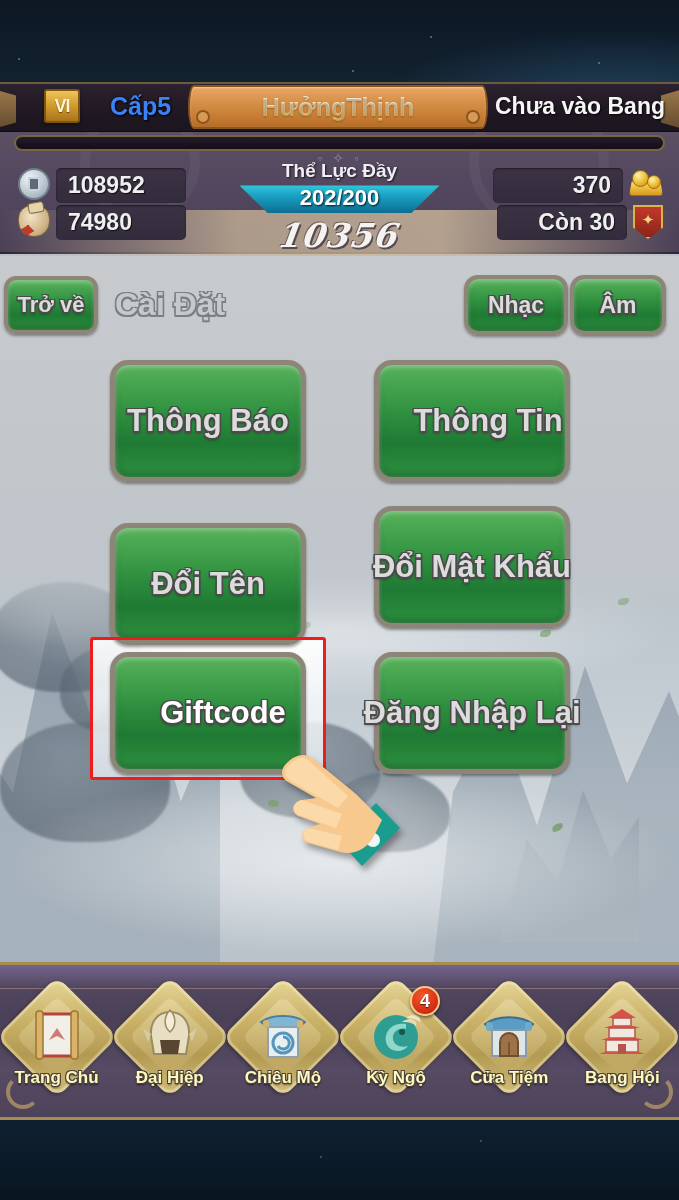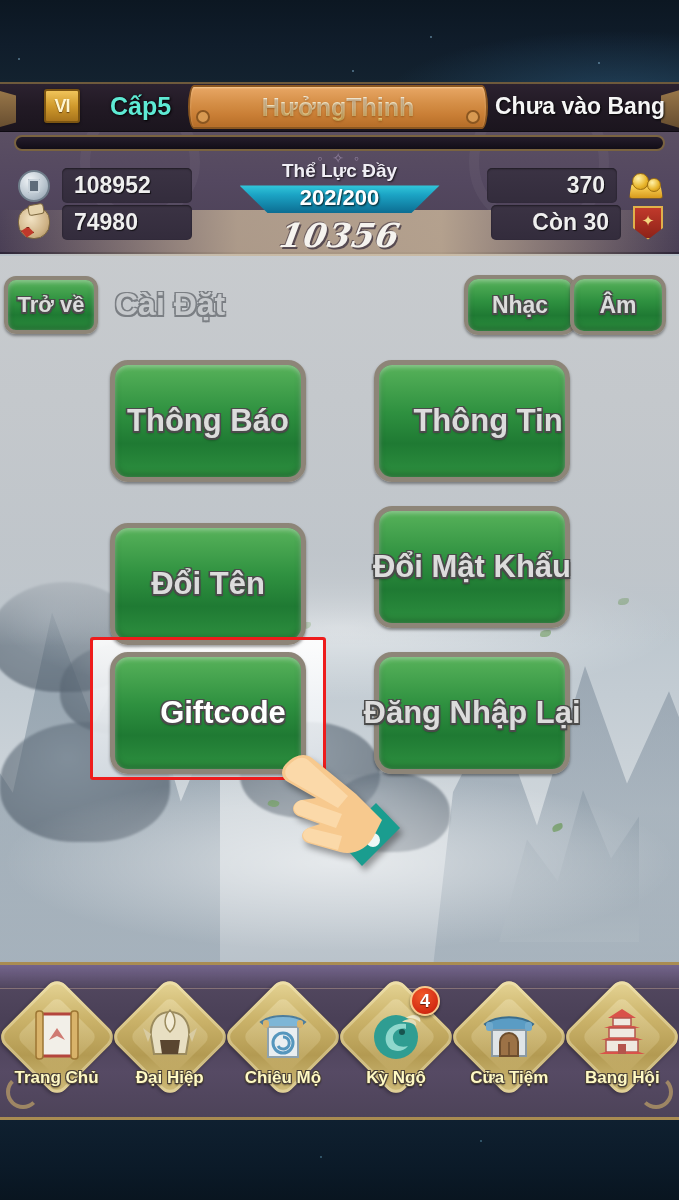--- a/index.html
+++ b/index.html
@@ -133,21 +133,21 @@
     position:absolute; left:44px; top:89px; width:36px; height:34px;
     background:linear-gradient(180deg,#f0c45a 0%, #d09a2c 50%, #a8741c 100%);
     border:2px solid #7c5512; border-radius:3px;
     display:flex; align-items:center; justify-content:center;
     font-size:18px; font-weight:bold; color:#fff6d0;
     text-shadow:0 1px 1px #6a4510; letter-spacing:-1px;
     box-shadow:0 1px 3px rgba(0,0,0,.5);
   }
   .level-text{
     position:absolute; left:110px; top:90px; height:32px; line-height:32px;
-    font-size:25px; font-weight:bold; color:#5eead4;
+    font-size:25px; font-weight:bold; color:#3b82f6;
     text-shadow:1px 1px 2px rgba(0,0,0,.85), 0 0 3px rgba(0,0,0,.6);
   }
   .name-plate{
     position:absolute; left:188px; top:85px; width:300px; height:44px;
     background:linear-gradient(180deg,#e8a765 0%, #d58f47 40%, #c87d34 72%, #b56d28 100%);
     border:2px solid #8a5620; border-radius:6px / 50%;
     display:flex; align-items:center; justify-content:center;
     box-shadow:inset 0 1px 2px rgba(255,225,180,.6);
   }
   .name-plate::before, .name-plate::after{
@@ -181,21 +181,21 @@
   .hp-rail{
     position:absolute; left:14px; top:135px; width:651px; height:16px;
     background:linear-gradient(180deg,#241c2b,#120d17);
     border:2px solid #7a6340; border-radius:9px;
   }
   .ornament{
     position:absolute; left:50%; top:150px; transform:translateX(-50%);
     color:rgba(215,195,230,.45); font-size:14px; letter-spacing:3px;
   }
 
-  .stat-row{ position:absolute; display:flex; align-items:center; gap:12px; }
+  .stat-row{ position:absolute; display:flex; gap:6px; }
   .stat-left-1{ left:18px; top:168px; }
   .stat-left-2{ left:18px; top:205px; }
   .stat-right-1{ right:16px; top:168px; flex-direction:row-reverse; }
   .stat-right-2{ right:16px; top:205px; flex-direction:row-reverse; }
 
   .stat-box{
     height:35px; min-width:130px; padding:0 12px;
     background:linear-gradient(180deg,#3b3344 0%, #332c3c 100%);
     border-radius:5px; display:flex; align-items:center;
     box-shadow:inset 0 1px 2px rgba(0,0,0,.5);
@@ -321,21 +321,21 @@
     border-radius:12px;
   }
   .btn-back .lbl{ font-size:22px; }
   .page-title{
     position:absolute; left:115px; top:286px;
     font-size:32px; font-weight:bold; color:#c6c9cc;
     text-shadow:-1.5px -1.5px 0 #7b7f84, 1.5px -1.5px 0 #7b7f84,
                 -1.5px 1.5px 0 #7b7f84, 1.5px 1.5px 0 #7b7f84;
   }
   .btn-music{
-    position:absolute; left:464px; top:275px; width:112px; height:60px; border-radius:14px;
+    position:absolute; left:464px; top:275px; width:104px; height:60px; border-radius:14px;
   }
   .btn-sound{
     position:absolute; left:570px; top:275px; width:96px; height:60px; border-radius:14px;
   }
   .btn-music .lbl, .btn-sound .lbl{ font-size:23px; }
 
   
   .menu-btn{
     position:absolute; width:196px; height:122px; border-radius:18px; border-width:5px;
   }

